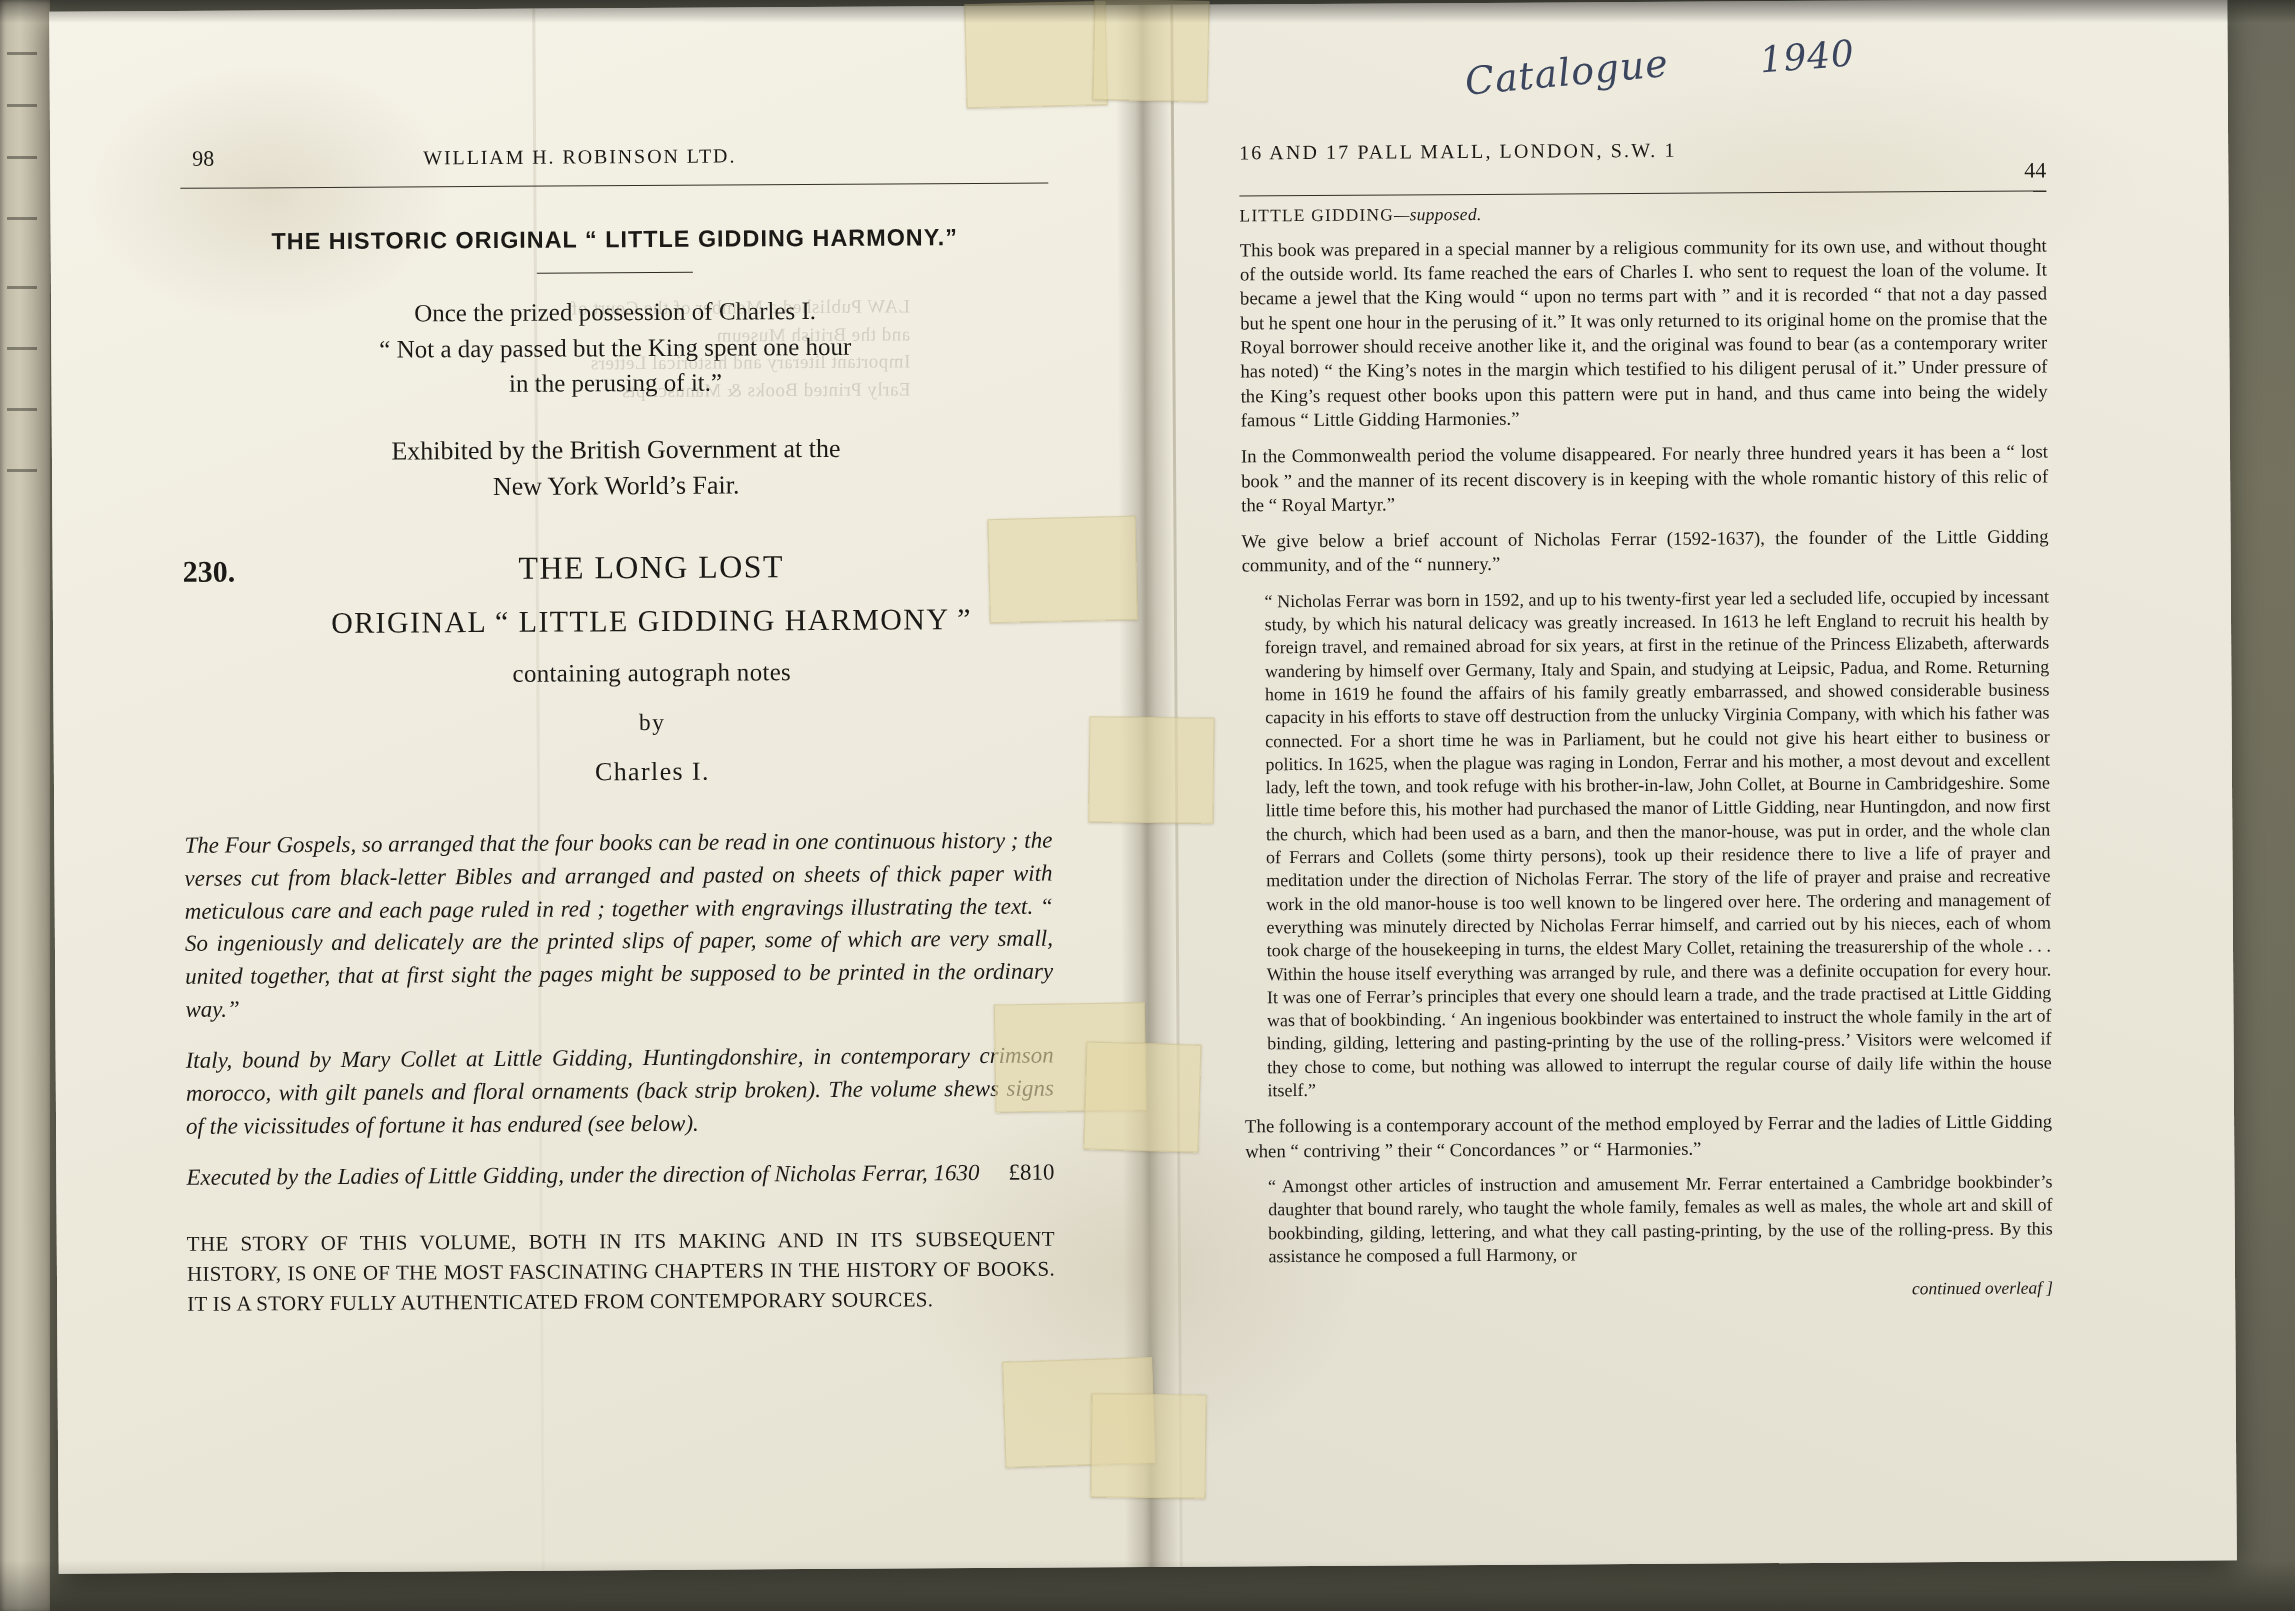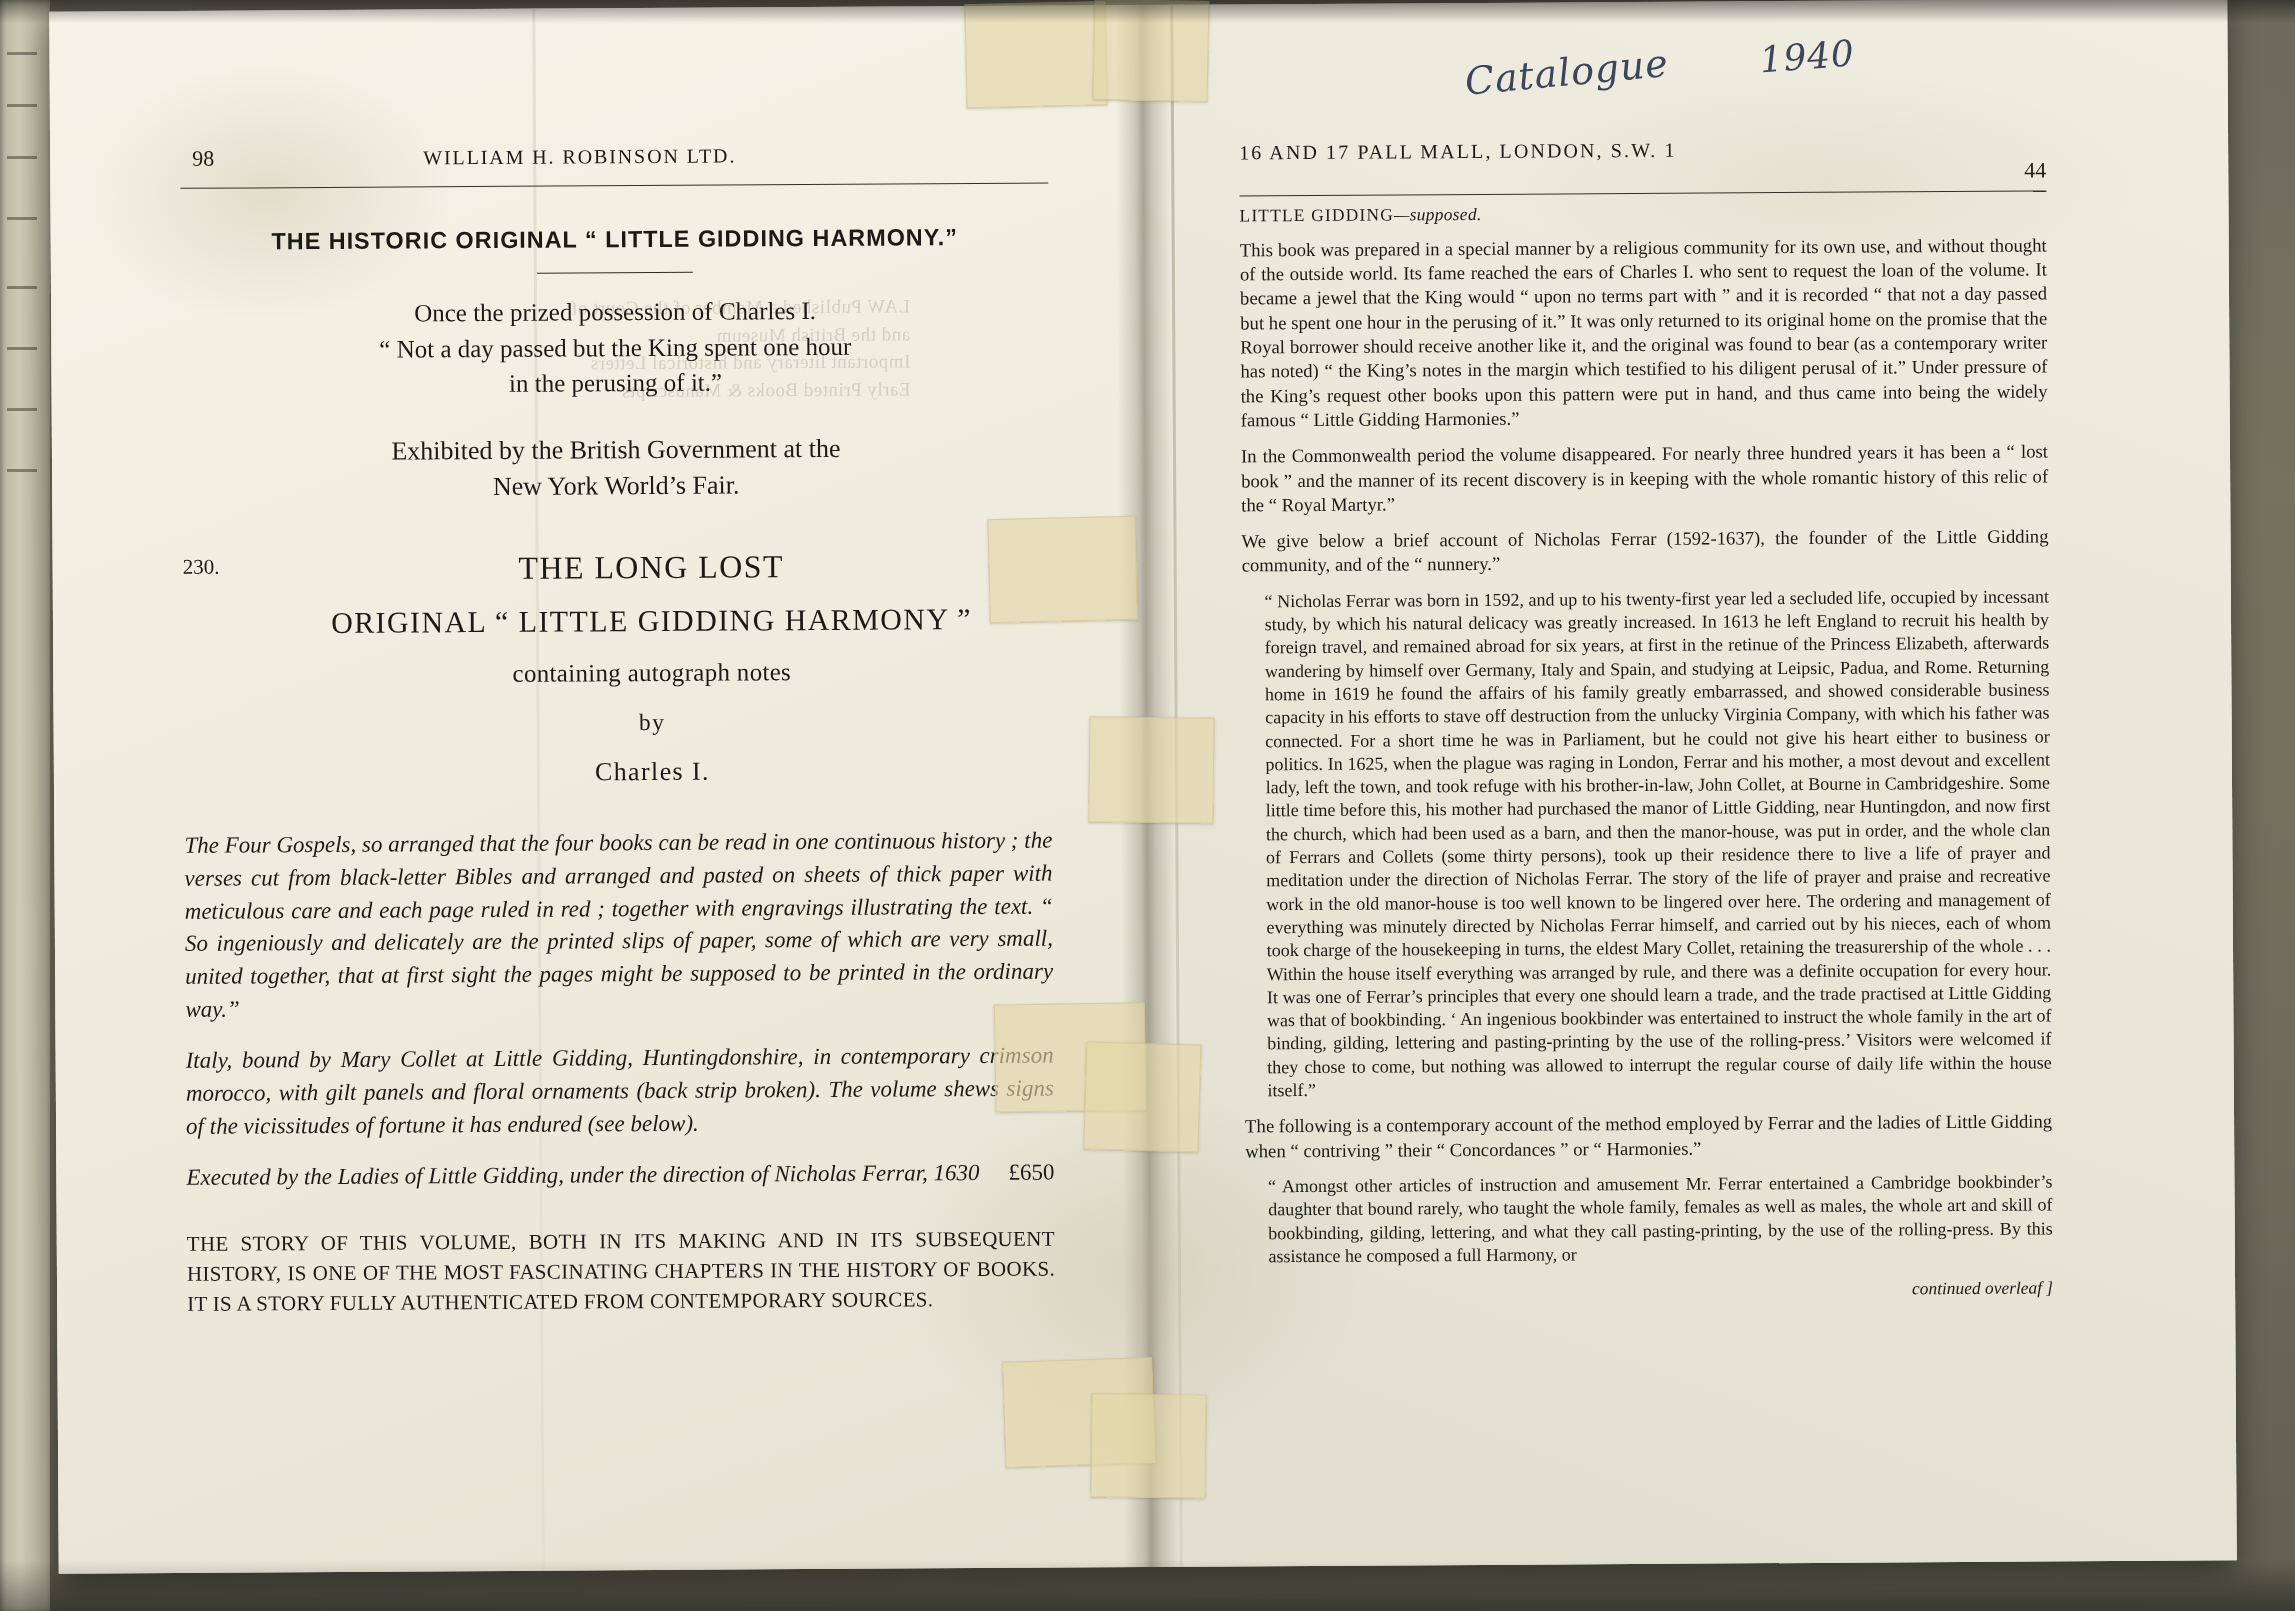--- a/index.html
+++ b/index.html
@@ -145,22 +145,22 @@
 
   .exhibited {
     text-align: center;
     font-size: 26px;
     line-height: 1.42;
     margin-top: 31px;
   }
 
   .item-no {
     position: absolute;
-    font-size: 21px;
-    font-weight: 400;
+    font-size: 30px;
+    font-weight: 700;
   }
 
   .big-title {
     text-align: center;
     font-size: 32px;
     letter-spacing: 1.4px;
     line-height: 1.5;
   }
   .big-title .l2 { font-size: 30px; }
   .big-title .sub { font-size: 25px; letter-spacing: 0.3px; }
@@ -327,21 +327,21 @@
         </div>
       </div>
 
       <div class="desc" style="margin-top:36px;">The Four Gospels, so arranged that the four books can be read in one continuous history ; the verses cut from black-letter Bibles and arranged and pasted on sheets of thick paper with meticulous care and each page ruled in red ; together with engravings illustrating the text. “ So ingeniously and delicately are the printed slips of paper, some of which are very small, united together, that at first sight the pages might be supposed to be printed in the ordinary way.”</div>
 
       <div class="desc" style="margin-top:19px;">
         <span>Italy,</span><span> bound by Mary Collet at Little Gidding, Huntingdonshire, in contemporary crimson morocco, with gilt panels and floral ornaments (back strip broken).  The volume shews signs of the vicissitudes of fortune it has endured (see below).</span>
       </div>
 
       <div class="desc" style="margin-top:19px;">
-        <span class="price rom">£650</span>
+        <span class="price rom">£810</span>
         <span>Executed by the Ladies of Little Gidding, under the direction of Nicholas Ferrar, 1630</span>
       </div>
 
       <div class="caps-note" style="margin-top:35px;">THE STORY OF THIS VOLUME, BOTH IN ITS MAKING AND IN ITS SUBSEQUENT HISTORY, IS ONE OF THE MOST FASCINATING CHAPTERS IN THE HISTORY OF BOOKS.  IT IS A STORY FULLY AUTHENTICATED FROM CONTEMPORARY SOURCES.</div>
     </div>
 
     <div class="col" style="left:1189px; top:132px; width:807px;">
 
       <div style="position:relative; height:38px;">
         <div class="running-head rh-right" style="position:absolute; left:0; top:5.2px;">16  AND  17  PALL  MALL,  LONDON,  S.W. 1</div>

